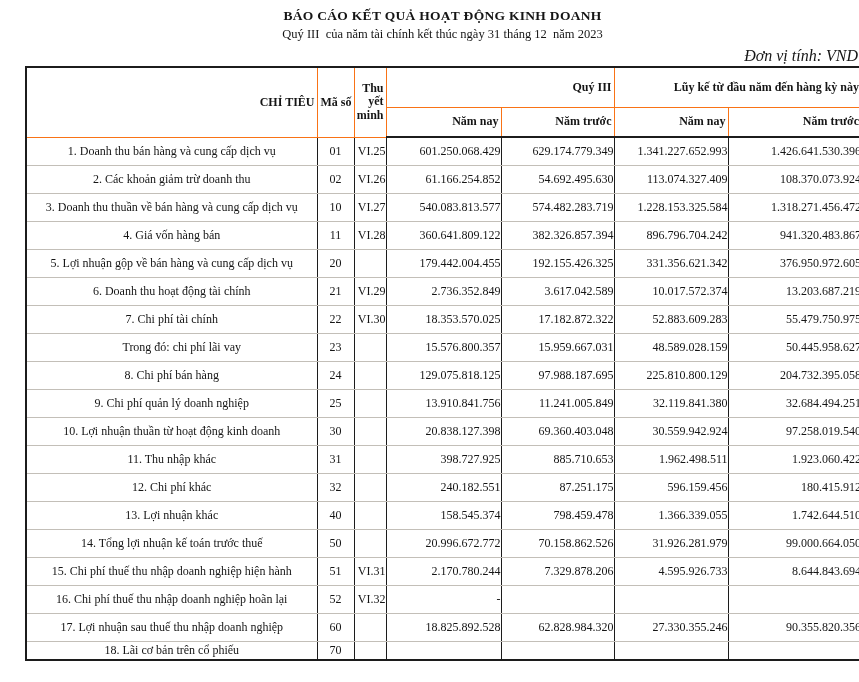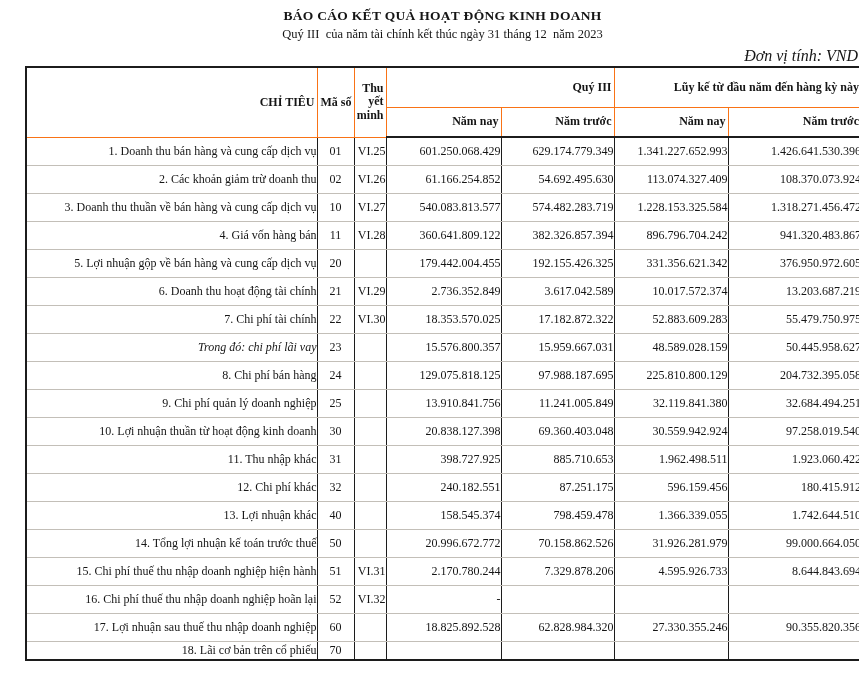--- a/index.html
+++ b/index.html
@@ -65,25 +65,25 @@
     border-right: 1px solid #1c1c1c;
     border-bottom: 1px solid #c3bfb8;
     font-size: 12px;
     padding: 0;
     vertical-align: middle;
   }
   tbody tr { height: 28px; }
   tbody tr.row-last { height: 19px; }
   tbody tr.row-last td { border-bottom: none; }
 
-  td.cell-label { text-align: right; padding-left: 6px; }
+  td.cell-label { text-align: center; padding-left: 6px; }
   td.cell-code { text-align: center; }
   td.cell-note { text-align: right; font-size: 11.5px; }
   td.cell-num { text-align: right; padding-right: 10px; }
-  tr.row-italic td.cell-label { font-style: italic; padding-left: 20px; }
+  tr.row-italic td.cell-label { padding-left: 20px; }
 
   .footer-date {
     text-align: right;
     padding-right: 98px;
     font-weight: bold;
     font-size: 12px;
     margin-top: 7px;
   }
 </style>
 </head>

